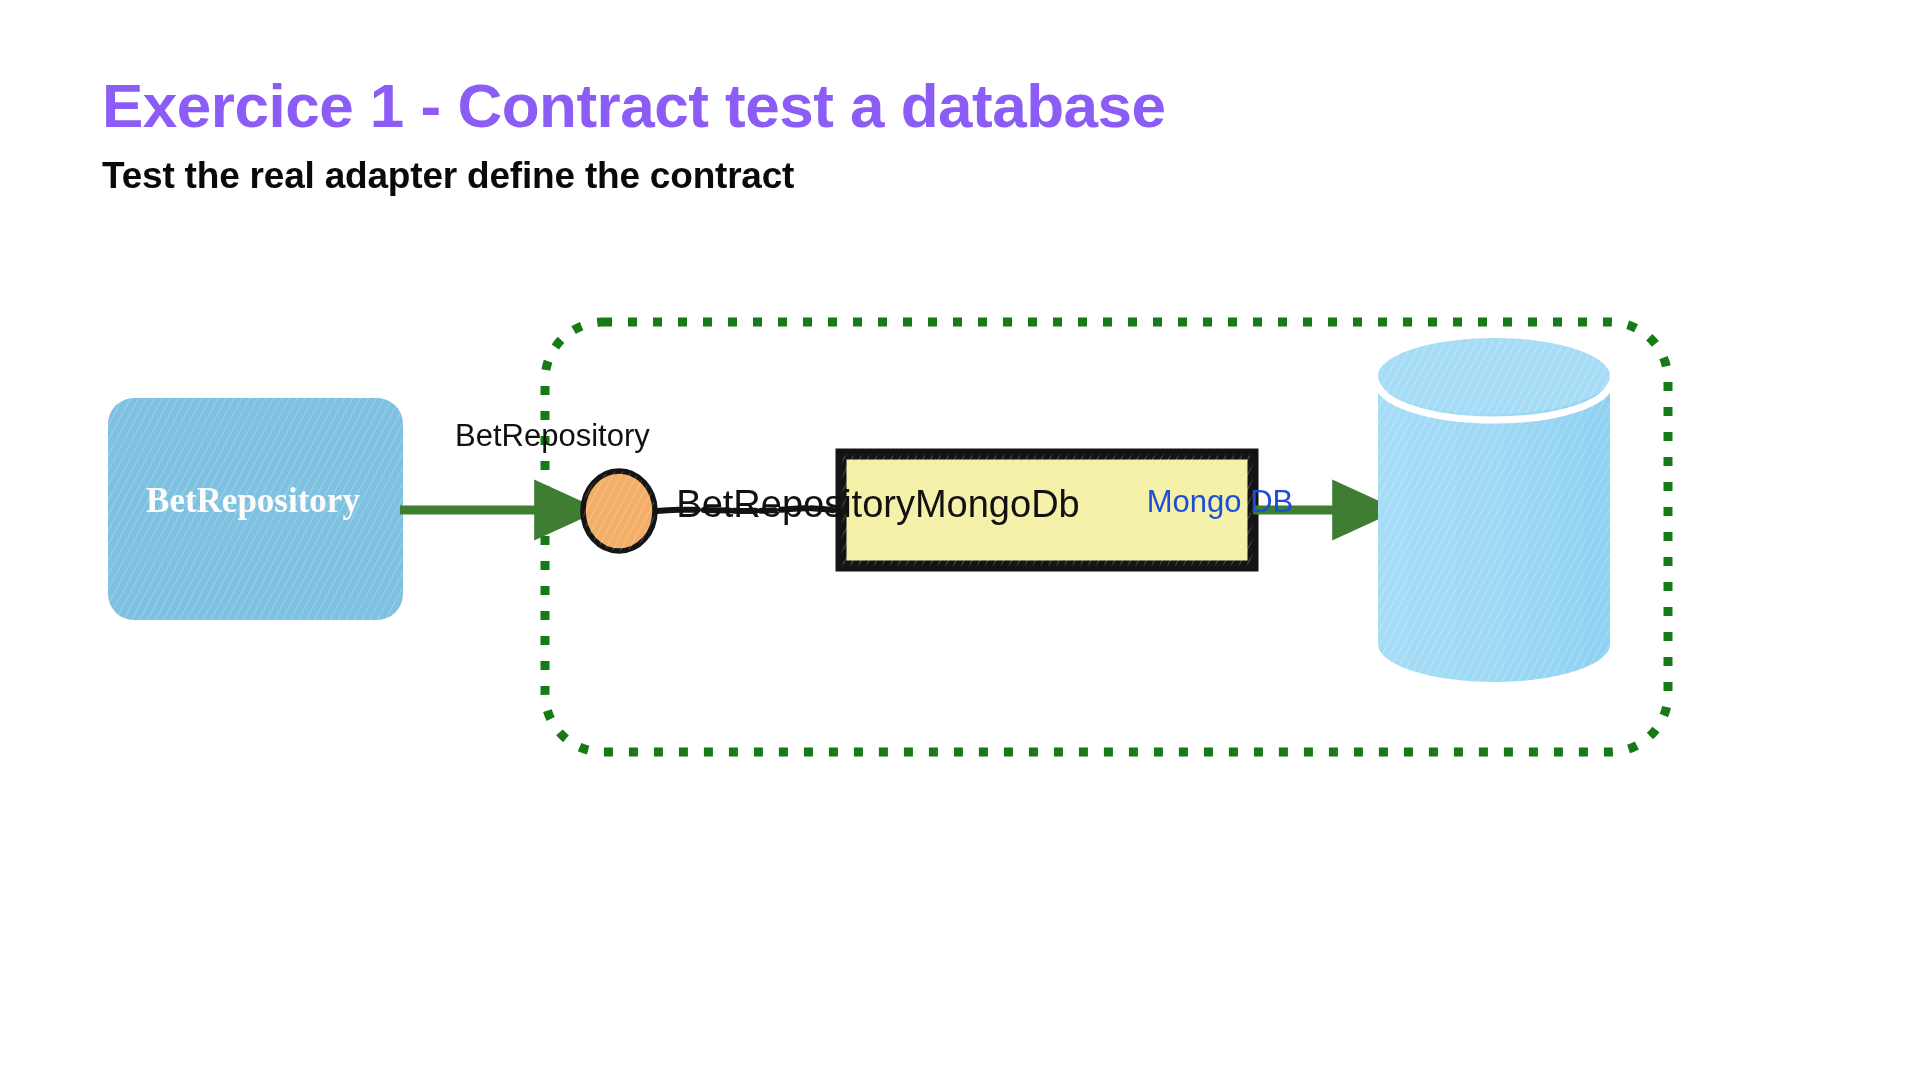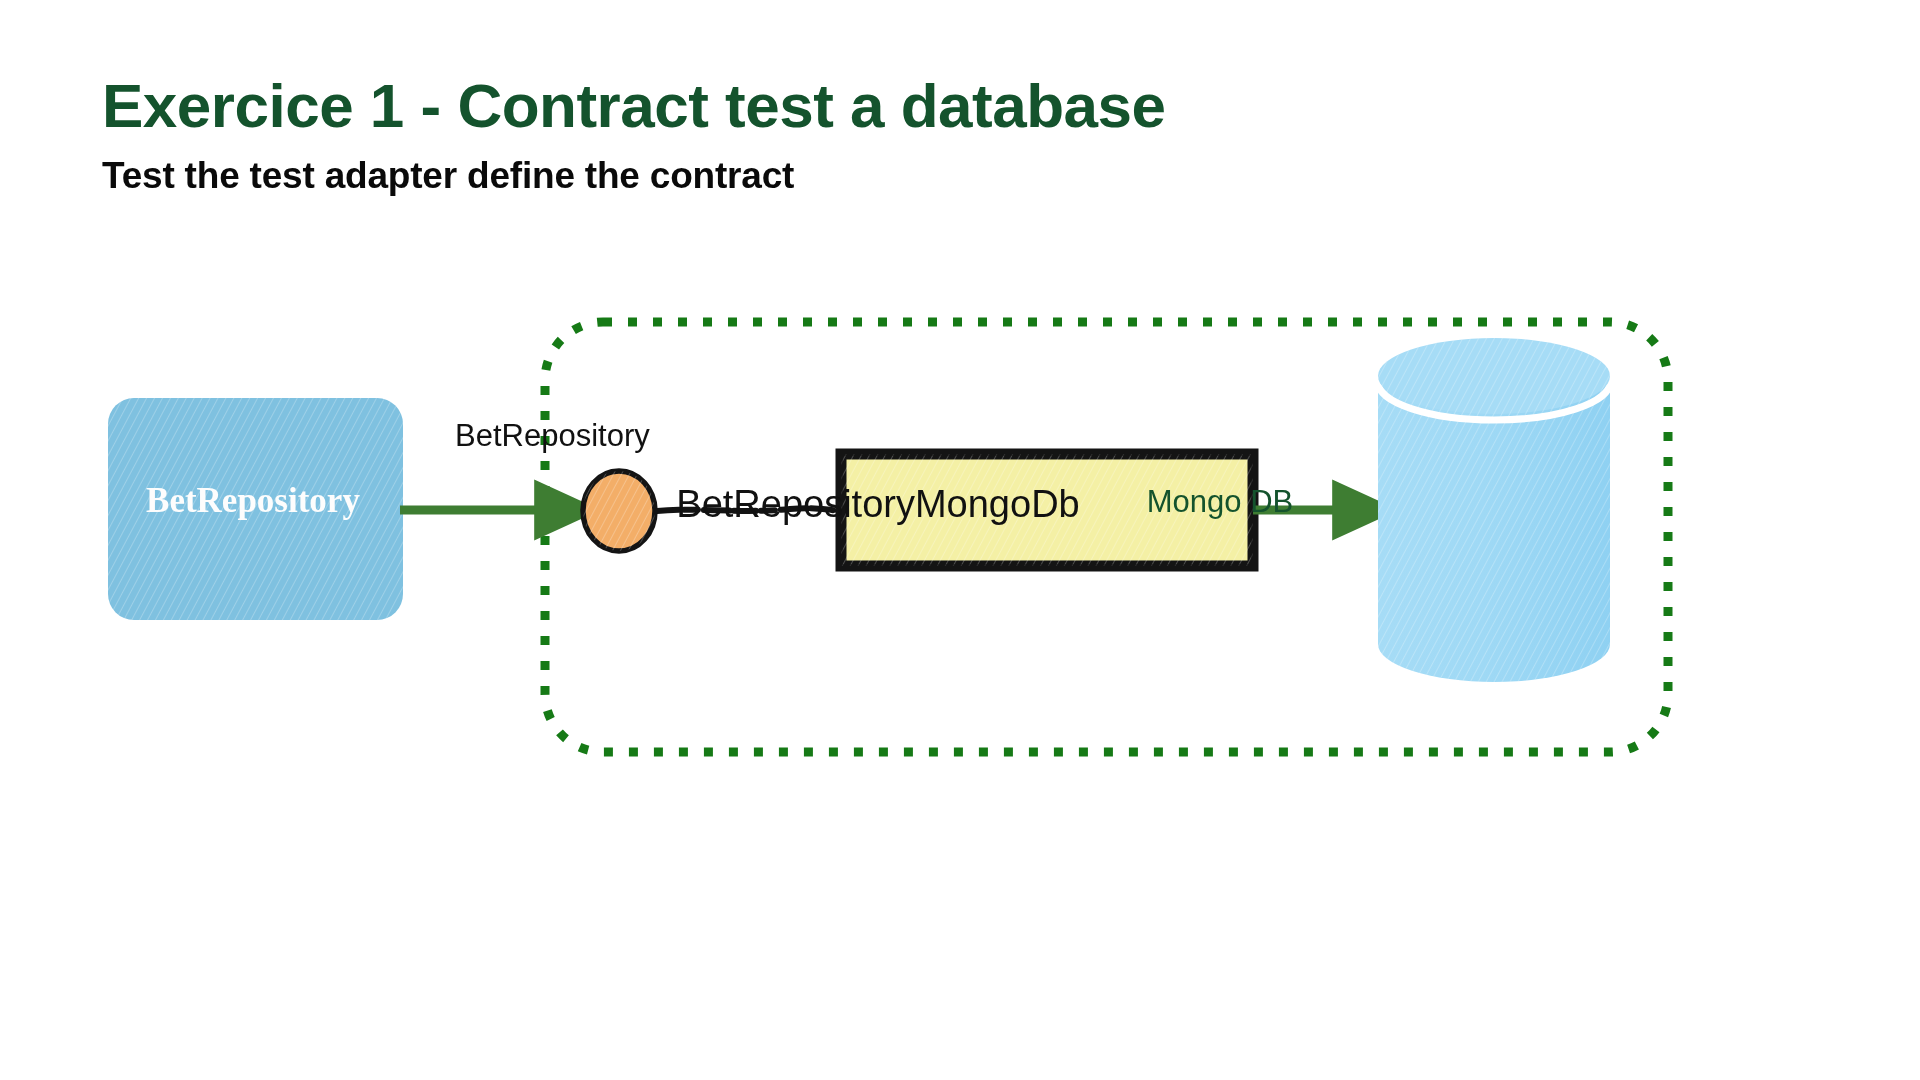--- a/index.html
+++ b/index.html
@@ -21,21 +21,21 @@
     left: 102px;
     top: 72px;
     width: 1700px;
   }
   #slide-title {
     font-family: "Liberation Sans", sans-serif;
     font-weight: bold;
     font-size: 62px;
     line-height: 68px;
     letter-spacing: -0.5px;
-    color: #14532d;
+    color: #8b5cf6;
     margin: 0;
     white-space: nowrap;
   }
   #slide-subtitle {
     font-family: "Liberation Sans", sans-serif;
     font-weight: bold;
     font-size: 37px;
     line-height: 44px;
     letter-spacing: -0.2px;
     color: #0a0a0a;
@@ -99,29 +99,29 @@
     color: #111111;
   }
 
   #db-label {
     left: 1100px;
     top: 156px;
     width: 240px;
     font-family: "Liberation Sans", sans-serif;
     font-size: 31px;
     line-height: 36px;
-    color: #14532d;
+    color: #1d4ed8;
   }
 </style>
 </head>
 <body>
 
 <div id="header">
   <h1 id="slide-title">Exercice 1 - Contract test a database</h1>
-  <h2 id="slide-subtitle">Test the test adapter define the contract</h2>
+  <h2 id="slide-subtitle">Test the real adapter define the contract</h2>
 </div>
 
 <div id="diagram">
 
   <svg id="diagram-svg" viewBox="0 0 1920 480" xmlns="http://www.w3.org/2000/svg">
     <defs>
 
       <marker id="greenArrow" markerWidth="8" markerHeight="8" refX="4.2" refY="4" orient="auto" markerUnits="strokeWidth">
         <path d="M0,0.6 L7.4,4 L0,7.4 Z" fill="#3e7d32"></path>
       </marker>

